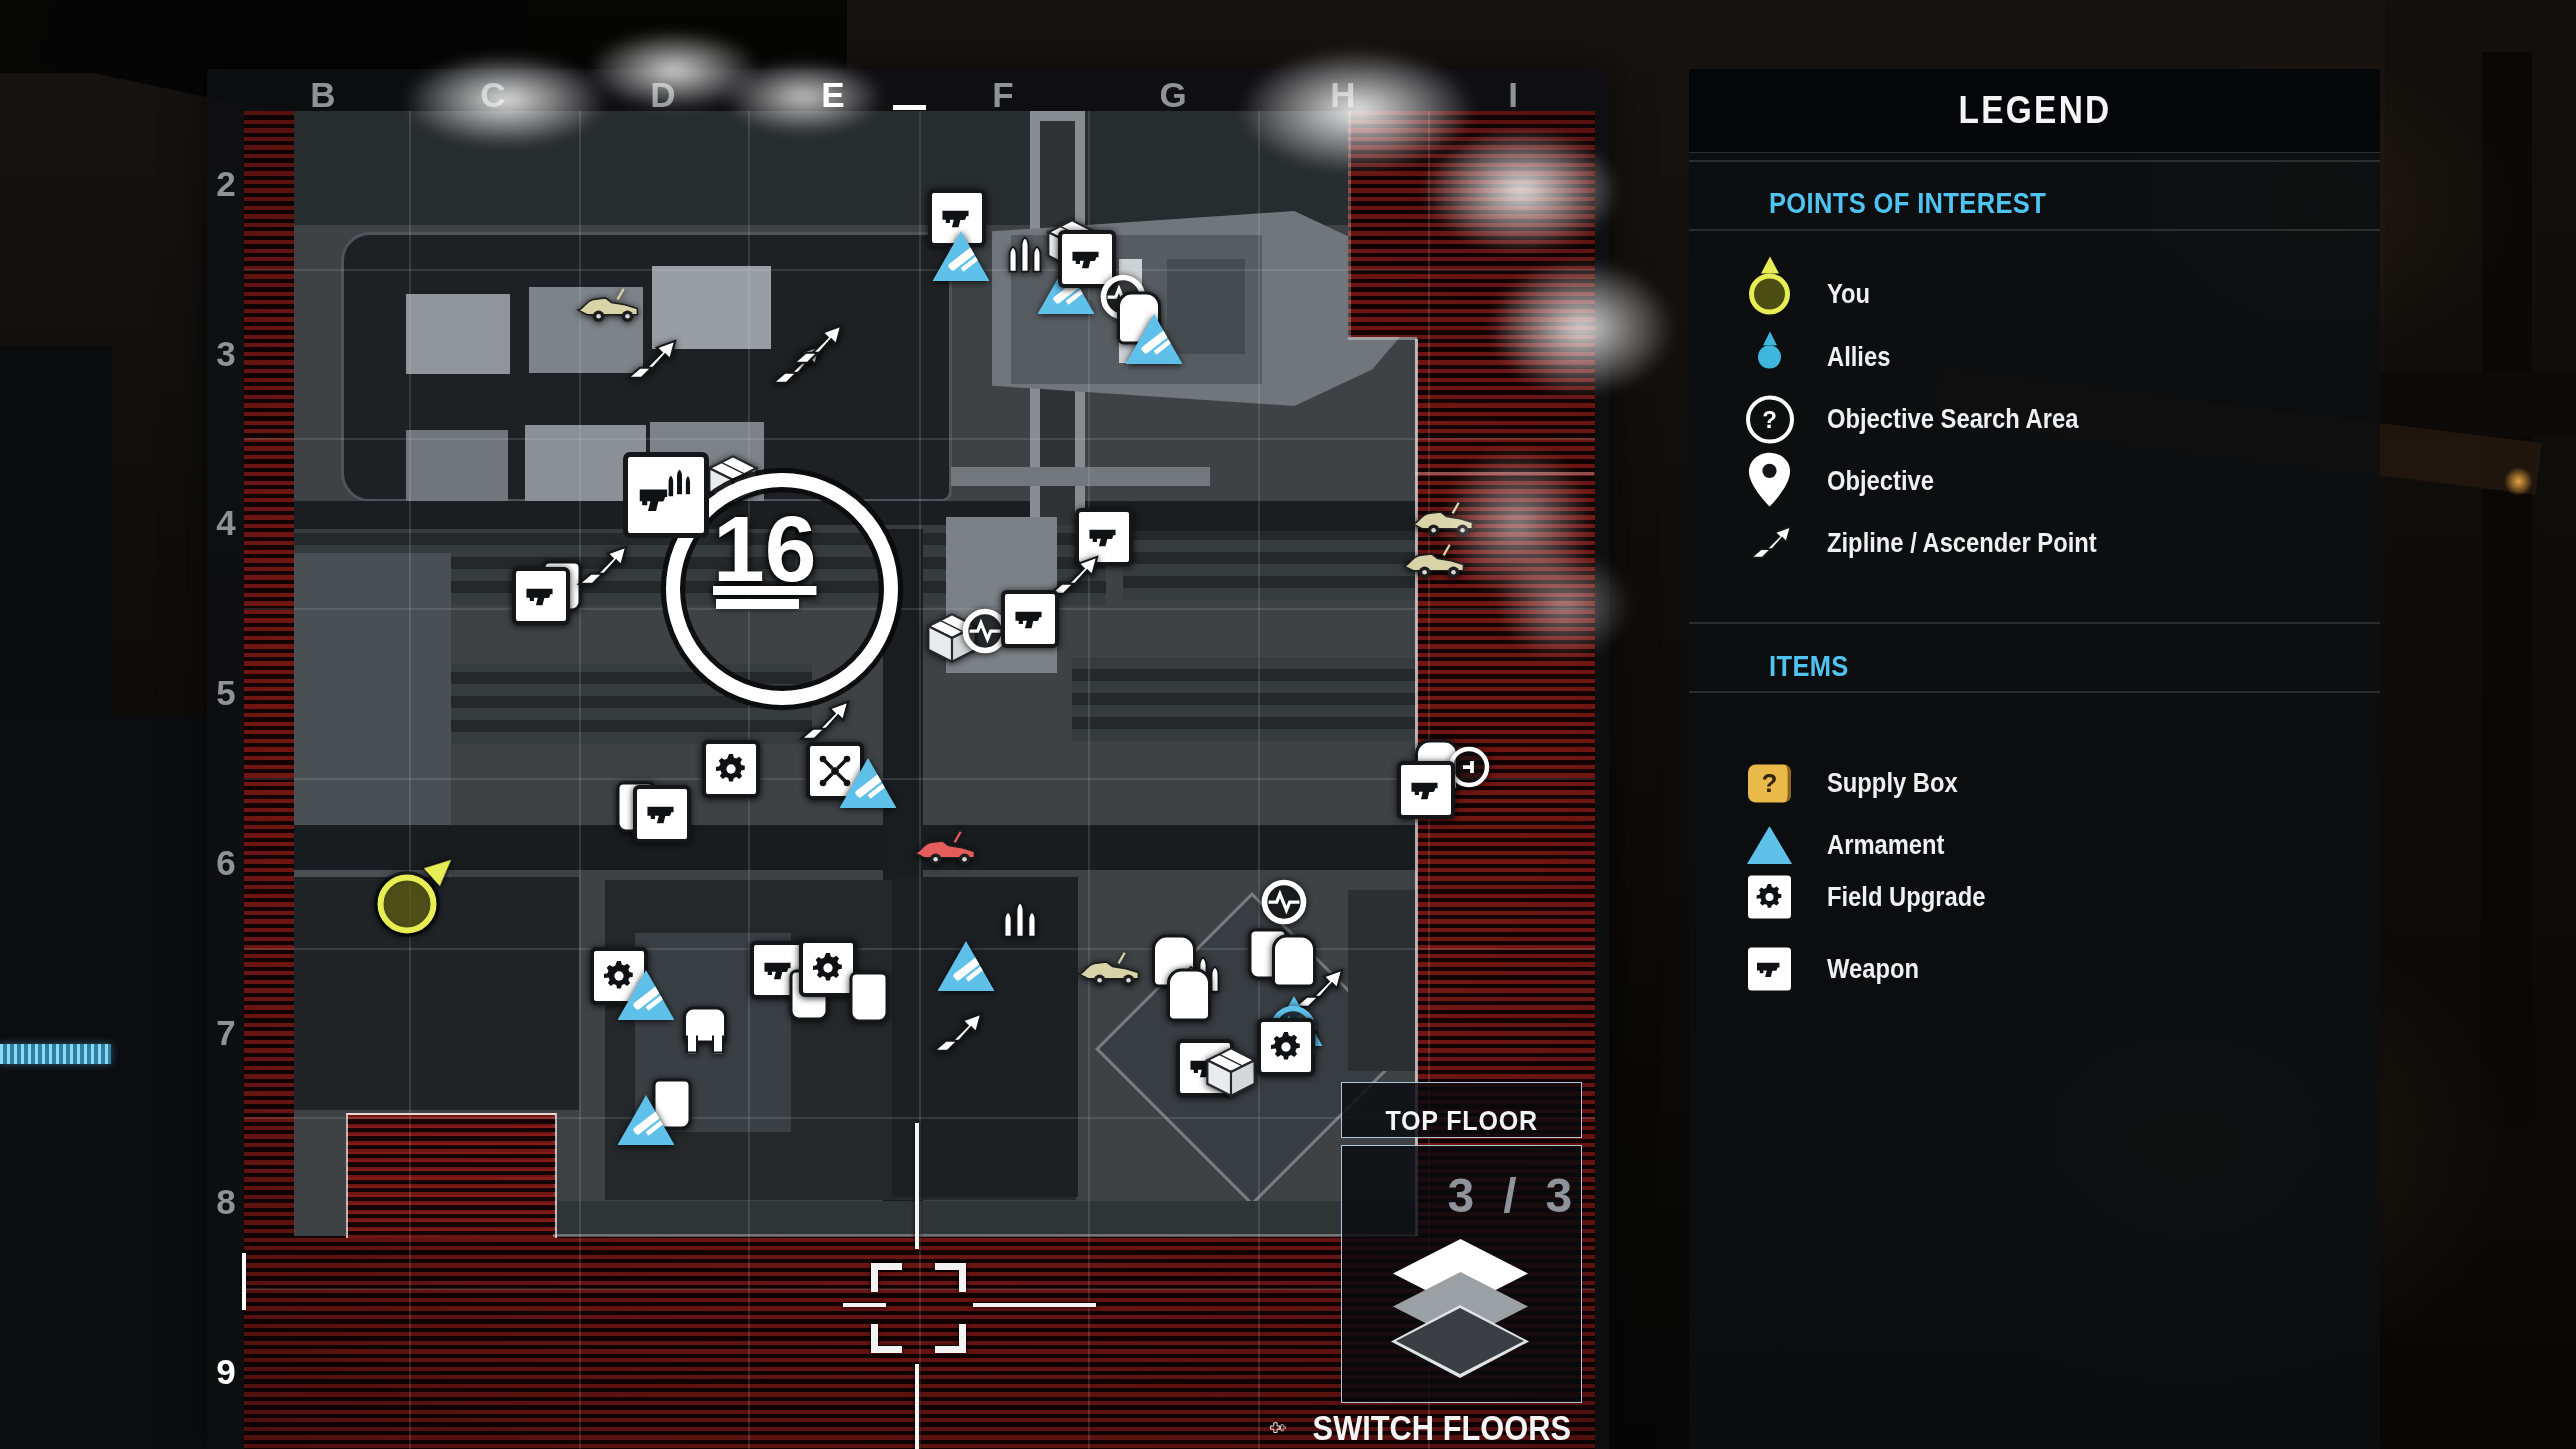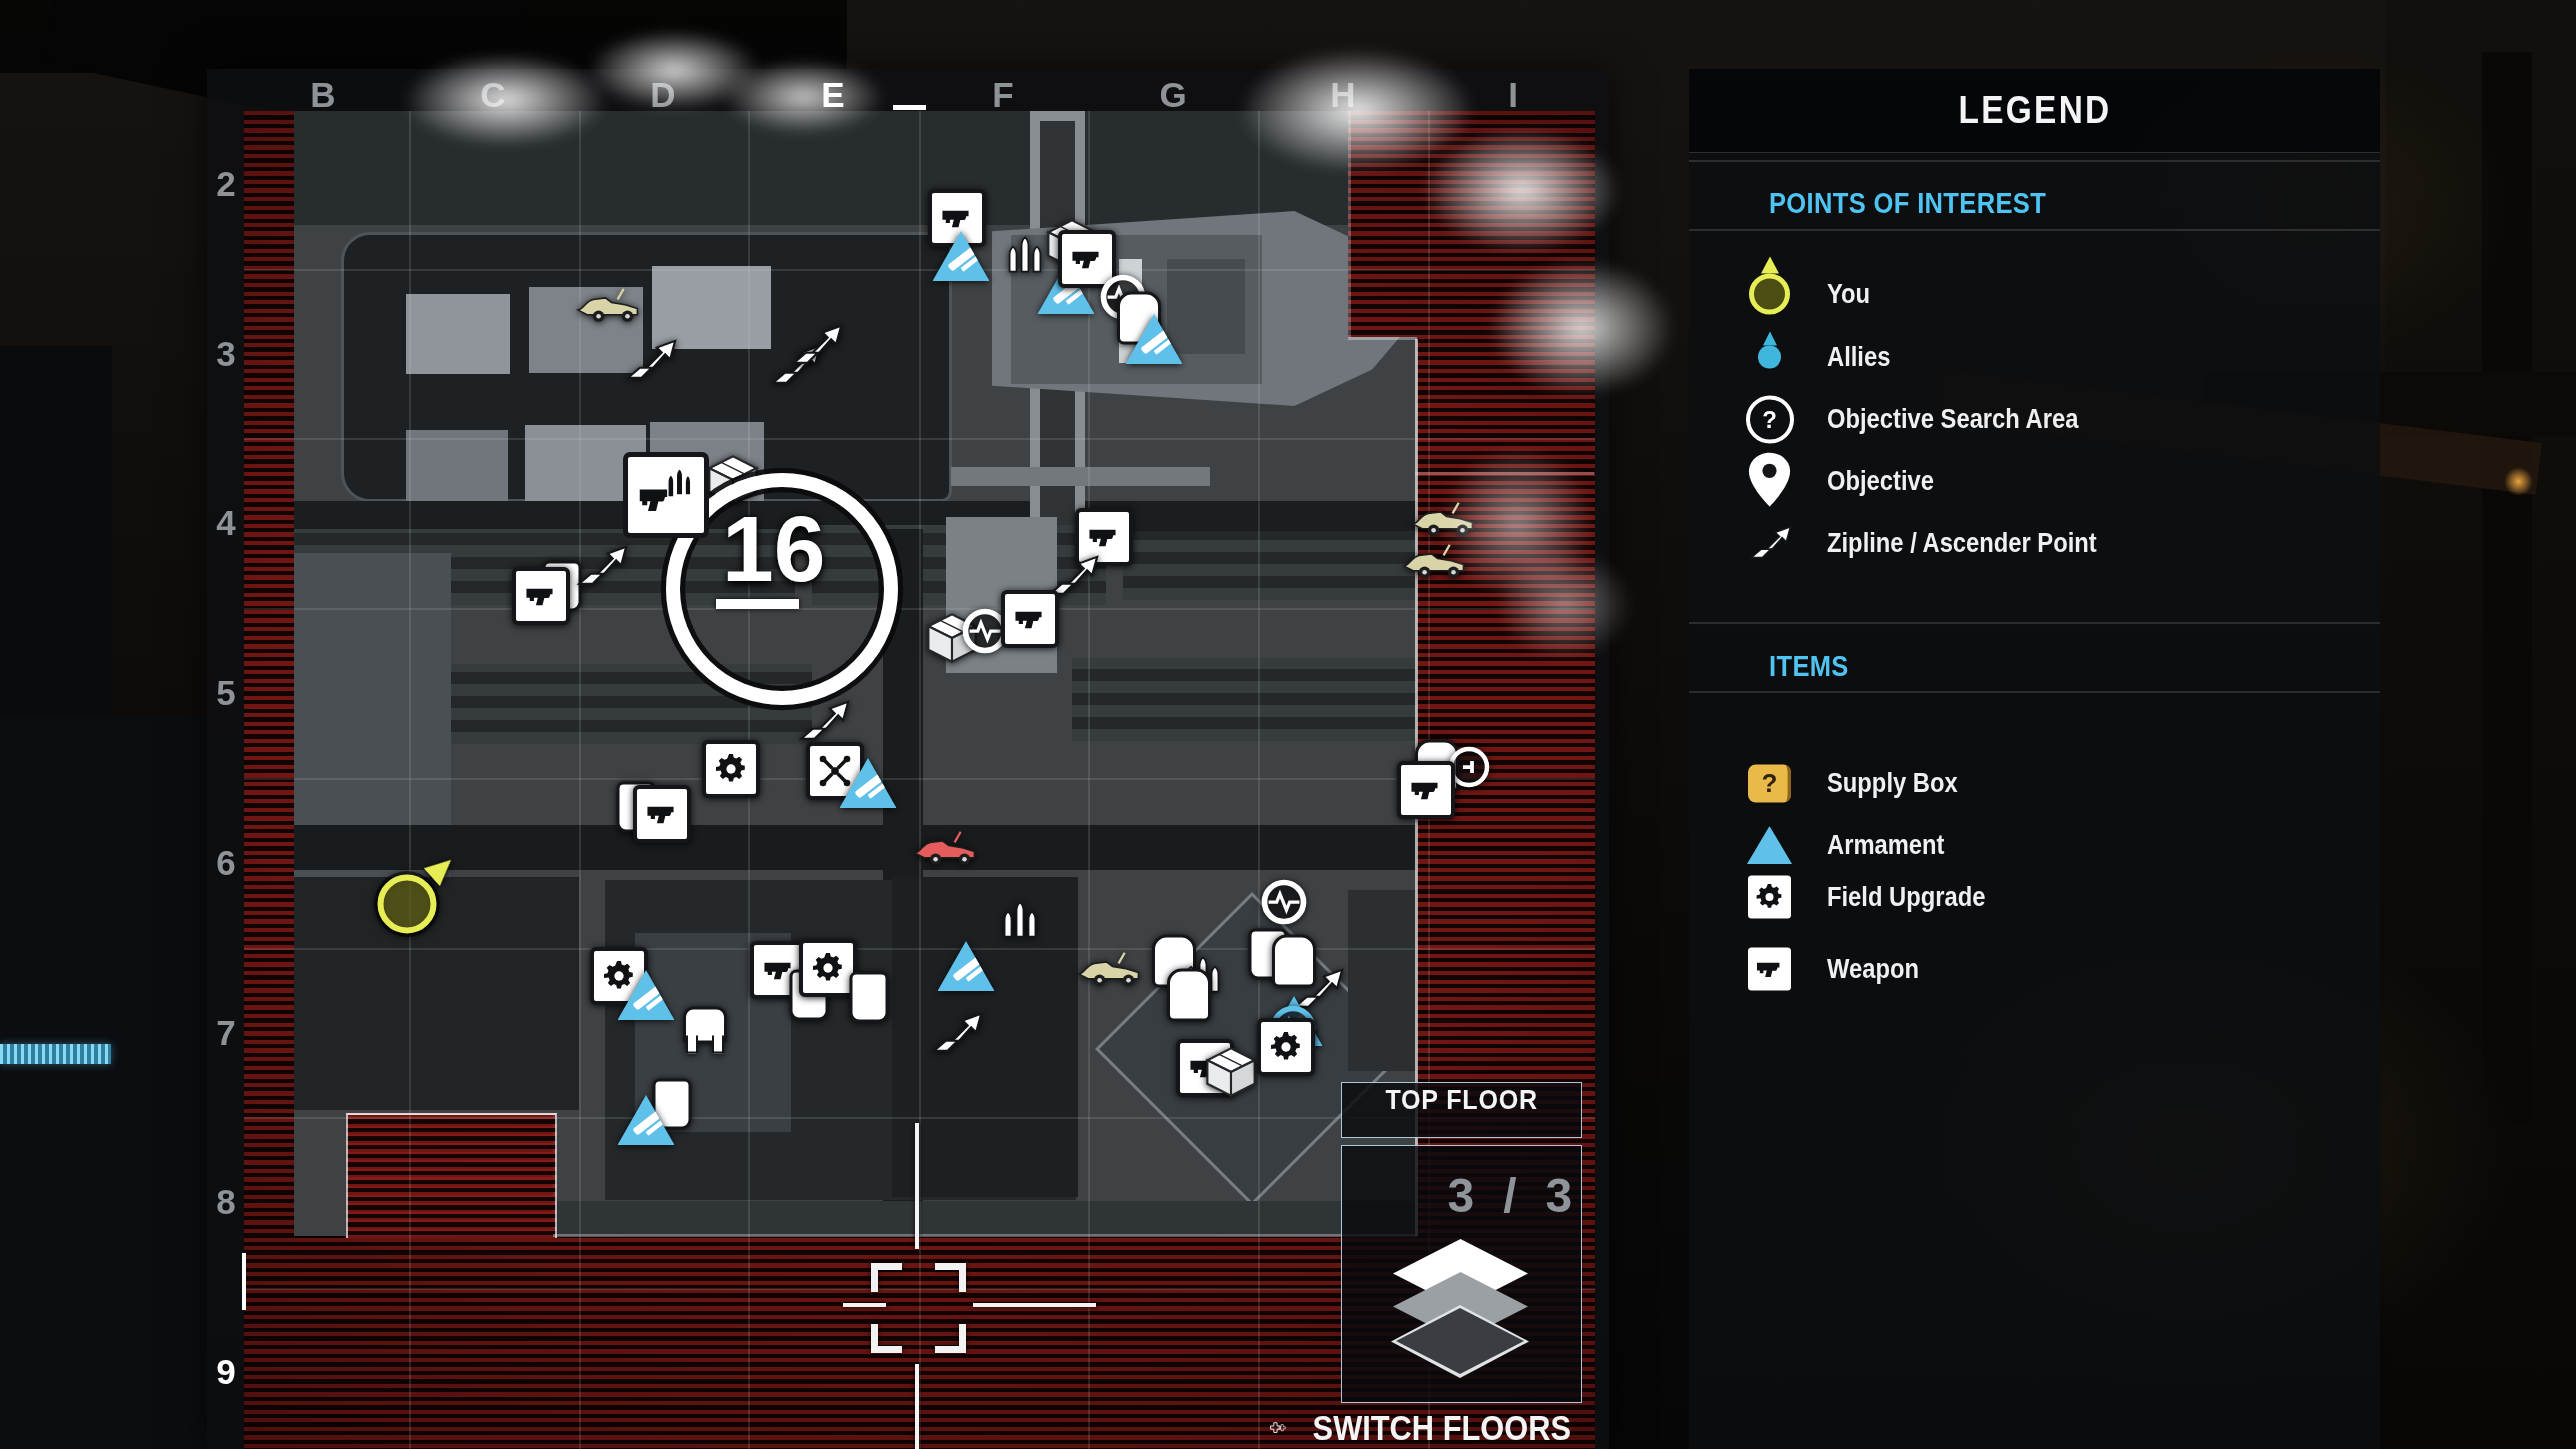--- a/index.html
+++ b/index.html
@@ -64,33 +64,33 @@
     border-bottom:26px solid var(--youYellow);transform:rotate(48deg);
     filter:drop-shadow(0 0 1.7px rgba(0,0,0,.8));}
 
   
   #cluster{left:782px;top:589px;width:204px;height:204px;transform:translate(-50%,-50%);
     border:14.7px solid #fff;border-radius:50%;
     box-shadow:0 0 0 5.2px rgba(10,10,12,.9), inset 0 0 0 5.2px rgba(10,10,12,.9);}
   #cluster-icon{left:-57px;top:-35px;width:76px;height:76px;background:#fff;border:5.2px solid #15161a;
     border-radius:7px;display:flex;align-items:center;justify-content:center;}
   #cluster-icon svg{width:60px;height:60px;}
-  #cluster-count{left:42px;top:15.6px;font-size:93px;font-weight:700;color:#fff;line-height:1;
-    text-shadow:0 0 5.2px #000,0 3.5px 8.6px #000;}
+  #cluster-count{left:33px;top:15.6px;font-size:93px;font-weight:700;color:#fff;line-height:1;
+    text-shadow:0 0 5.2px #000,0 3.5px 8.6px #000;text-decoration:underline;}
   #cluster-underline{left:36px;top:112px;width:83px;height:10.4px;background:#fff;
     box-shadow:0 0 5.2px #000;}
 
   
   .cursor-line{position:absolute;background:#f4f4f4;box-shadow:0 0 4.3px rgba(0,0,0,.9);}
   .brk{position:absolute;width:31px;height:29px;filter:drop-shadow(0 0 2.6px rgba(0,0,0,.9));}
   .brk span{position:absolute;background:#f2f2f2;}
 
   
   .fp-box{background:rgba(8,10,14,.82);border:1.7px solid rgba(190,220,238,.9);}
-  #fp-head{left:1341px;top:1082px;width:239px;height:54px;display:flex;align-items:flex-start;justify-content:center;
+  #fp-head{left:1341px;top:1082px;width:239px;height:54px;display:flex;align-items:flex-end;justify-content:center;
     color:#f2f4f6;font-size:28.5px;font-weight:700;letter-spacing:0.9px;}
   #fp-main{left:1341px;top:1145px;width:239px;height:256px;}
   #fp-count{left:1341px;top:1168px;width:239px;text-align:right;color:#8e9499;
     font-size:48px;font-weight:700;letter-spacing:7.8px;}
   .diam{position:absolute;clip-path:polygon(50% 0,100% 50%,50% 100%,0 50%);}
   #fp-switch{left:1269px;top:1407px;width:320px;height:42px;display:flex;align-items:center;gap:8.6px;
     color:#f4f4f4;font-size:35px;font-weight:700;}
   #fp-switch svg{width:40px;height:40px;stroke:#f4f4f4;fill:none;stroke-width:2.4;}
 
   

